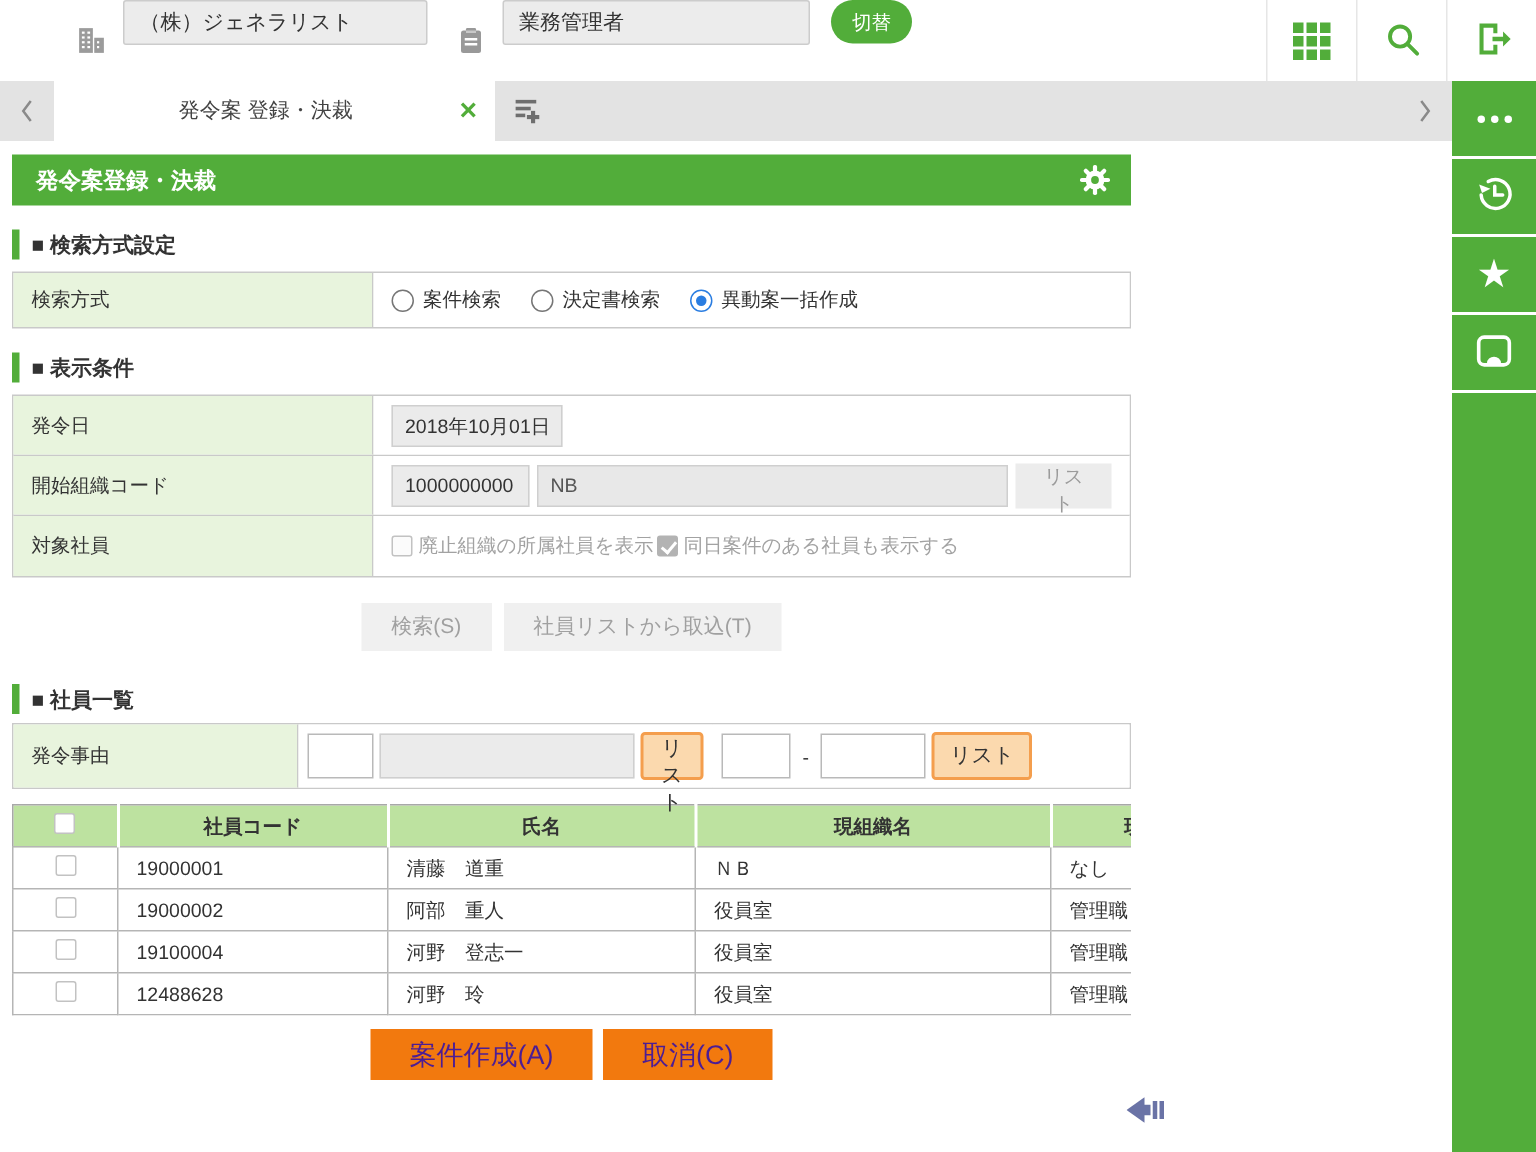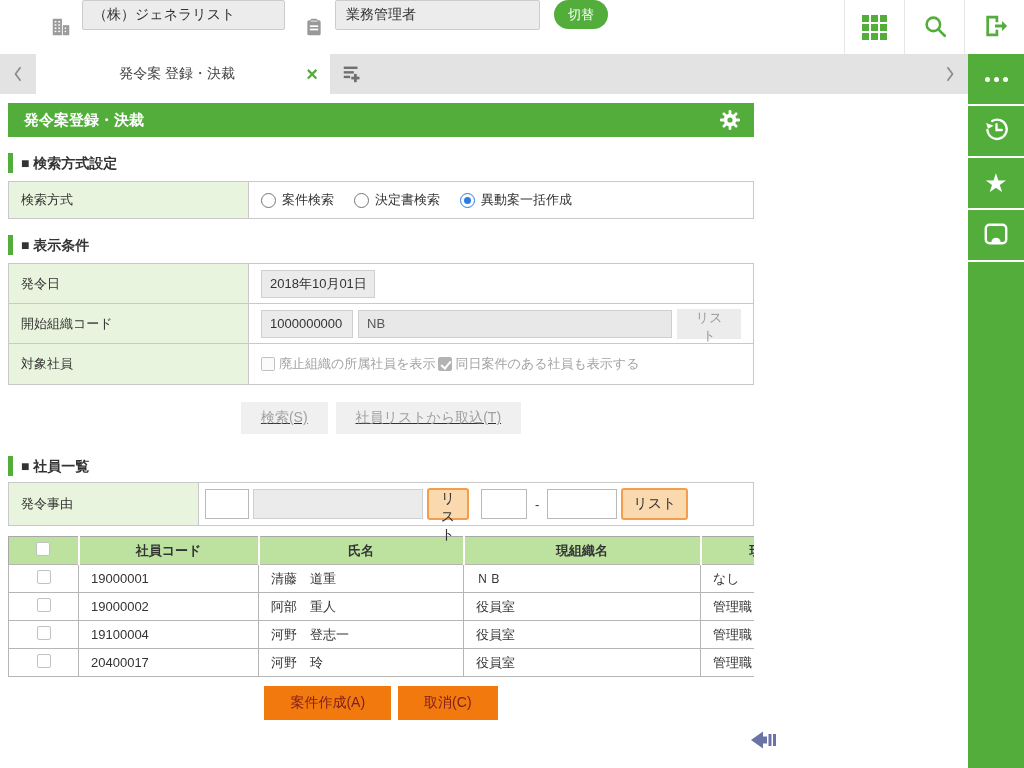--- a/index.html
+++ b/index.html
@@ -60,21 +60,21 @@
   .inp-date { width:114px; }
   .inp-code { width:92px; }
   .inp-orgname { width:332px; background:#e8e8e8; color:#555; }
   .btn-list-dis { height:30px; padding:0 13px; background:#ececec; border:none; color:#9b9b9b; font-size:13px; font-family:inherit; }
   .chk { width:14px; height:14px; border:1px solid #c2c2c2; background:#fbfbfb; border-radius:2px; display:inline-block; position:relative; flex:none; }
   .chk.checked-dis { background:#b3b3b3; border-color:#b3b3b3; }
   .chk.checked-dis::after { content:""; position:absolute; left:4px; top:1px; width:4px; height:8px; border:solid #fff; border-width:0 2px 2px 0; transform:rotate(40deg); }
   .chk-lbl-dis { color:#a2a2a2; font-size:13px; }
   .chk-pair { display:flex; align-items:center; gap:4px; }
 
-  .action-row { margin-top:17px; display:flex; justify-content:center; gap:8px;text-decoration:underline; }
+  .action-row { margin-top:17px; display:flex; justify-content:center; gap:8px; }
   .btn-gray { height:32px; padding:0 20px; background:#f0f0f0; border:none; color:#a0a0a0; font-size:14px; font-family:inherit; }
 
   .sect-title.emp { margin-top:22px; }
 
   .filter-table { margin-top:6px; border:1px solid #c9c9c9; display:flex; height:44px; }
   .f-label { background:#e8f4dd; display:flex; align-items:center; padding:0 12px; font-size:13px; border-right:1px solid #c9c9c9; }
   .f-label.l1 { width:190px; } .f-label.l2 { width:188px; border-left:1px solid #c9c9c9; }
   .f-cell { display:flex; align-items:center; padding:0 6px; gap:4px; background:#fff; }
   .f-cell.c1 { width:276px; } .f-cell.c2 { flex:1; }
   .inp-white { height:30px; border:1px solid #b9b9b9; background:#fff; padding:0 6px; font-size:13px; font-family:inherit; }
@@ -86,21 +86,21 @@
 
   .emp-table-wrap { margin-top:10px; height:141px; overflow:hidden; }
   table.emp { width:100%; border-collapse:collapse; table-layout:fixed; border:1px solid #a8a8a8; }
   table.emp th { background:#bde2a0; height:28px; font-size:13px; font-weight:bold; color:#333; border-left:2px solid #fff; text-align:center; }
   table.emp th:first-child { border-left:none; }
   table.emp td { height:28px; font-size:13px; color:#333; border:1px solid #b5b5b5; padding:0 12px; background:#fff; }
   table.emp td.c-chk { text-align:center; padding:0; }
   col.w-chk{width:70px;} col.w-code{width:180px;} col.w-name{width:205px;} col.w-org{width:237px;} col.w-grade{width:150px;} col.w-same{width:88px;}
 
   .footer-row { margin-top:9px; display:flex; justify-content:center; gap:7px; }
-  .btn-orange { height:34px; padding:0 26px; background:#f2790e; border:none; color:#7f1d1d; font-size:14px; font-family:inherit; cursor:pointer; }
+  .btn-orange { height:34px; padding:0 26px; background:#f2790e; border:none; color:#4c1d95; font-size:18px; font-family:inherit; cursor:pointer; }
 
   .collapse-handle { position:absolute; right:5px; bottom:16px; cursor:pointer; line-height:0; }
   .star-glyph { font-family:"DejaVu Sans",sans-serif; color:#fff; font-size:26px; line-height:1; }
 </style>
 </head>
 <body>
 
 <div class="app">
 
   <div class="topbar">
@@ -352,21 +352,21 @@
           <tr>
             <td class="c-chk"><span class="chk" style="display:inline-block; background:#fff;"></span></td>
             <td>19100004</td>
             <td>河野　登志一</td>
             <td>役員室</td>
             <td>管理職</td>
             <td></td>
           </tr>
           <tr>
             <td class="c-chk"><span class="chk" style="display:inline-block; background:#fff;"></span></td>
-            <td>20400017</td>
+            <td>12488628</td>
             <td>河野　玲</td>
             <td>役員室</td>
             <td>管理職</td>
             <td></td>
           </tr>
         </tbody>
       </table>
     </div>
 
     <div class="footer-row">

